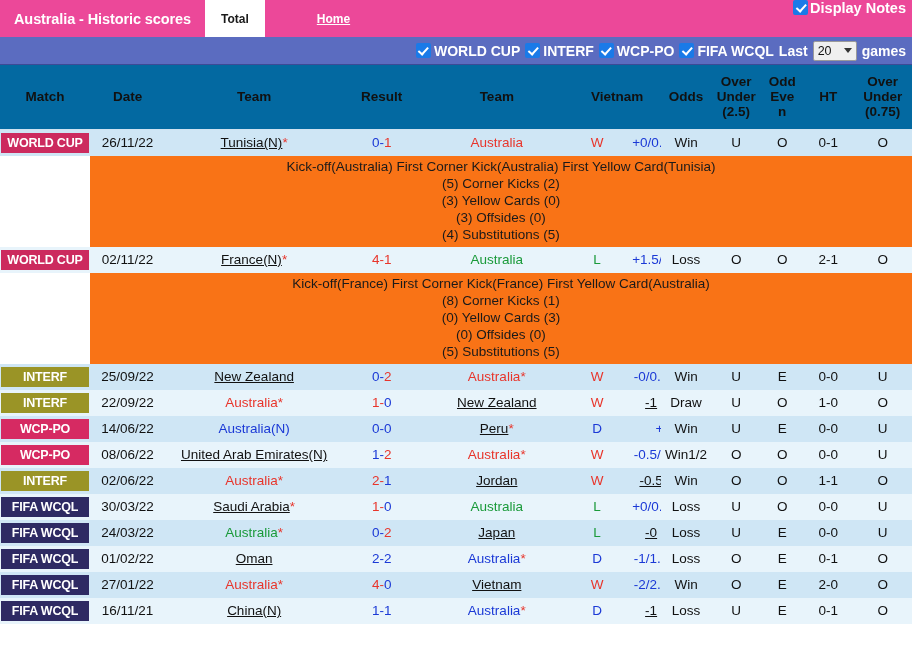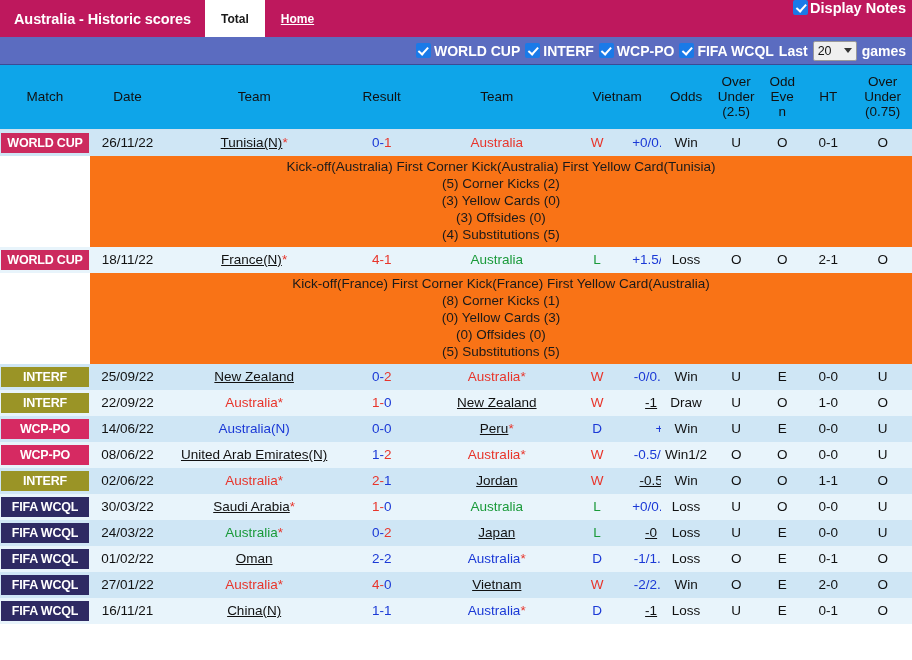--- a/index.html
+++ b/index.html
@@ -8,21 +8,21 @@
     width: 912px; height: 660px;
     background: #ffffff;
     font-family: "Liberation Sans", sans-serif;
     overflow: hidden;
   }
   #app { width: 912px; height: 660px; position: relative; background:#fff; }
 
   
   .tabbar {
     height: 37px;
-    background: #be185d;
+    background: #ec4899;
     display: flex;
     align-items: stretch;
     position: relative;
   }
   .tab-title {
     display: flex; align-items: center;
     padding: 0 14px;
     color: #ffffff;
     font-size: 14.5px;
     font-weight: bold;
@@ -36,20 +36,21 @@
     font-weight: bold;
     white-space: nowrap;
   }
   .tab.active {
     background: #ffffff;
     color: #1a1a1a;
   }
   .tab.inactive {
     color: #ffffff;
     text-decoration: underline;
+    margin-left: 36px;
   }
   .tabbar-right {
     margin-left: auto;
     display: flex;
     align-items: flex-start;
     padding-right: 6px;
     gap: 2px;
   }
   .notes-label {
     color: #ffffff;
@@ -119,24 +120,24 @@
   }
 
   
   table.scores {
     width: 912px;
     border-collapse: collapse;
     table-layout: fixed;
     font-size: 13.5px;
   }
   table.scores thead th {
-    background: #0ea5e9;
+    background: #0369a1;
     color: #111111;
     font-size: 13.5px;
-    font-weight: normal;
+    font-weight: bold;
     text-align: center;
     padding: 4px 1px;
     height: 64px;
     vertical-align: middle;
     border-bottom: 1px solid #cfe2f0;
   }
   table.scores td {
     text-align: center;
     padding: 3px 1px;
     height: 25px;
@@ -300,21 +301,21 @@
               <span class="note-line">(3) Yellow Cards (0)</span>
               <span class="note-line">(3) Offsides (0)</span>
               <span class="note-line">(4) Substitutions (5)</span>
             </div>
           </td>
         </tr>
         <tr class="r-odd">
           <td class="badgecell">
             <span class="badge worldcup">WORLD CUP</span>
           </td>
-          <td>18/11/22</td>
+          <td>02/11/22</td>
           <td><span class="c-dark">France(N)</span><span class="star">*</span></td>
           <td><span class="c-red">4-</span><span class="c-red">1</span></td>
           <td><span class="c-green">Australia</span></td>
           <td><span class="c-green" style="display:inline-block;width:46px;text-align:center">L</span><span class="c-blue" style="display:inline-block;width:62px;text-align:center">+1.5/2</span></td>
           <td class="c-green">Loss</td>
           <td class="c-red">O</td>
           <td class="c-green">O</td>
           <td>2-1</td>
           <td class="c-red">O</td>
         </tr>

